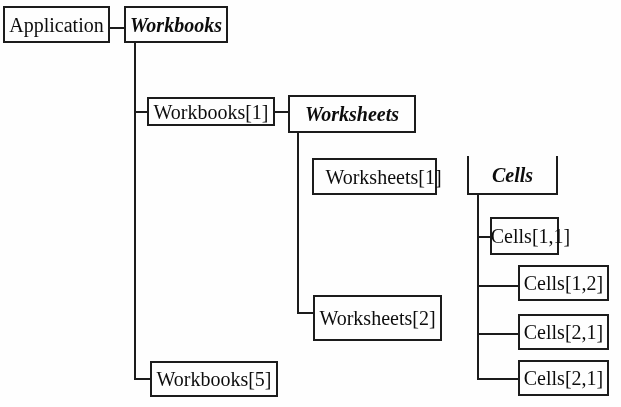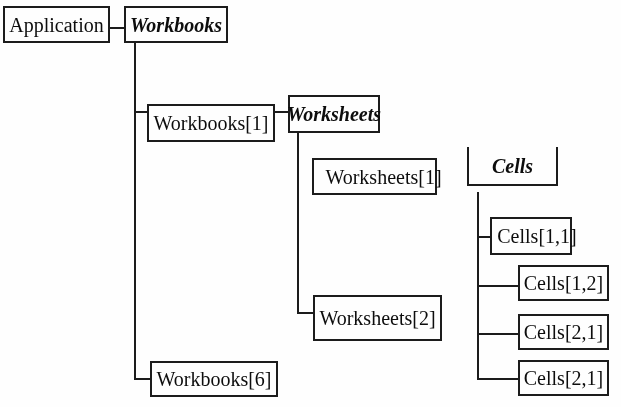--- a/index.html
+++ b/index.html
@@ -41,27 +41,27 @@
     border-top: none;
   }
   .line {
     position: absolute;
     background: var(--line);
   }
 
   
   #n-application  { left: 3px;   top: 6px;   width: 107px; height: 37px; }
   #n-workbooks    { left: 124px; top: 6px;   width: 104px; height: 37px; }
-  #n-workbooks1   { left: 147px; top: 104px;  width: 128px; height: 38px; }
+  #n-workbooks1   { left: 147px; top: 97px;  width: 128px; height: 29px; }
   #n-workbooks2   { left: 150px; top: 361px; width: 128px; height: 36px; }
-  #n-worksheets   { left: 288px; top: 95px;  width: 92px; height: 38px; }
+  #n-worksheets   { left: 288px; top: 95px;  width: 128px; height: 38px; }
   #n-worksheets1  { left: 312px; top: 158px; width: 125px; height: 37px; padding-left: 18px; }
   #n-worksheets2  { left: 313px; top: 295px; width: 129px; height: 46px; }
-  #n-cells        { left: 467px; top: 147px; width: 91px;  height: 39px; }
-  #n-cells11      { left: 490px; top: 217px; width: 82px;  height: 38px; padding-left: 12px; }
+  #n-cells        { left: 467px; top: 156px; width: 91px;  height: 39px; }
+  #n-cells11      { left: 490px; top: 217px; width: 69px;  height: 38px; padding-left: 12px; }
   #n-cells12      { left: 518px; top: 265px; width: 91px;  height: 36px; text-align: center; }
   #n-cells21a     { left: 518px; top: 314px; width: 91px;  height: 36px; }
   #n-cells21b     { left: 518px; top: 360px; width: 91px;  height: 36px; }
 
   
   #l-app-wb       { left: 110px; top: 27px;  width: 14px; height: 2px; }
   #l-wb-trunk     { left: 134px; top: 43px;  width: 2px;  height: 337px; }
   #l-wb1-branch   { left: 134px; top: 111px; width: 13px; height: 2px; }
   #l-wb2-branch   { left: 134px; top: 378px; width: 16px; height: 2px; }
   #l-wb1-ws       { left: 275px; top: 111px; width: 13px; height: 2px; }
@@ -87,21 +87,21 @@
   <div class="line" id="l-ws2-branch"></div>
   <div class="line" id="l-cells-trunk"></div>
   <div class="line" id="l-c11-branch"></div>
   <div class="line" id="l-c12-branch"></div>
   <div class="line" id="l-c21a-branch"></div>
   <div class="line" id="l-c21b-branch"></div>
 
   <div class="node" id="n-application">Application</div>
   <div class="node header" id="n-workbooks">Workbooks</div>
   <div class="node" id="n-workbooks1">Workbooks[1]</div>
-  <div class="node" id="n-workbooks2">Workbooks[6]</div>
+  <div class="node" id="n-workbooks2">Workbooks[5]</div>
   <div class="node header" id="n-worksheets">Worksheets</div>
   <div class="node" id="n-worksheets1">Worksheets[1]</div>
   <div class="node" id="n-worksheets2">Worksheets[2]</div>
   <div class="node header open-top" id="n-cells">Cells</div>
   <div class="node" id="n-cells11">Cells[1,1]</div>
   <div class="node" id="n-cells12">Cells[1,2]</div>
   <div class="node" id="n-cells21a">Cells[2,1]</div>
   <div class="node" id="n-cells21b">Cells[2,1]</div>
 
 </div>

